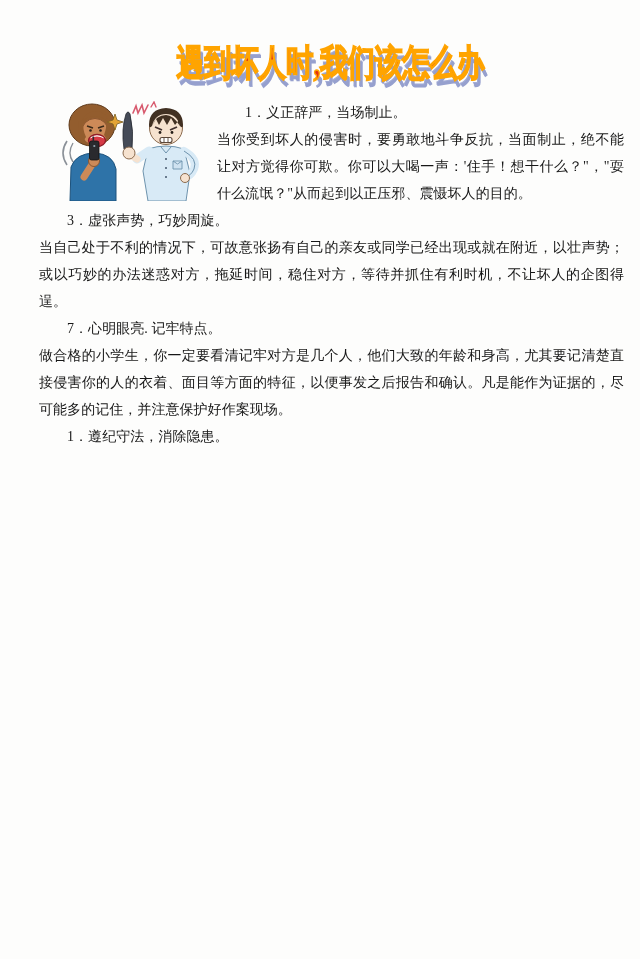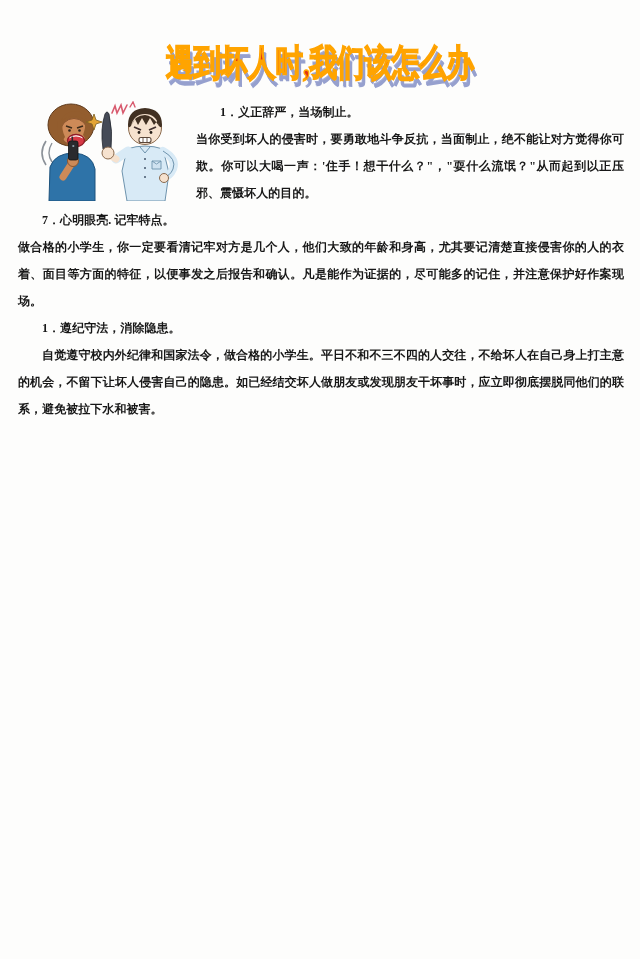--- a/index.html
+++ b/index.html
@@ -4,40 +4,41 @@
 <style>
   html,body{margin:0;padding:0;background:#ffffff;}
   .page{
     position:relative;
     width:640px;height:959px;
     box-sizing:border-box;
     background:#fdfdfc;
     overflow:hidden;
     font-family:"Liberation Serif","DejaVu Serif",serif;
     color:#171717;
+    padding-left:21px;
   }
   .title{
     margin:42px 0 14px 0;
     text-align:center;
     font-size:36px;
     line-height:1.2;
     font-weight:800;
     letter-spacing:0;
     color:#e23410;
     -webkit-text-stroke:1.7px #ffa400;
     text-shadow:4px 7px 0 #96a0ce, 3px 6px 0 #a3acd6;
     transform:scaleX(.76);
     white-space:nowrap;
   }
   .content{
     padding:0 16px 0 18px;
-    font-size:12px;
+    font-size:14px;
     line-height:27px;
     letter-spacing:.05px;
-    font-weight:700;
+    font-weight:400;
     text-align:justify;
   }
   .sec{margin:0;}
   .sec p{margin:0;}
   .h{text-indent:2em;}
   .b.indent{text-indent:2em;}
   .illus{
     float:left;
     width:152px;height:100px;
     margin:2px 12px 2px 14px;
@@ -125,27 +126,30 @@
 
             <path d="M62,13 L64,19 L70,21 L64,23 L62,29 L60,23 L54,21 L60,19 Z" fill="#e3a435" stroke="#7c5f22" stroke-width="0.8"></path>
           </g>
         </svg>
       </span>
       <p class="h">1．义正辞严，当场制止。</p>
       <p class="b">当你受到坏人的侵害时，要勇敢地斗争反抗，当面制止，绝不能让对方觉得你可欺。你可以大喝一声：'住手！想干什么？"，"耍什么流氓？"从而起到以正压邪、震慑坏人的目的。</p>
     </div>
 
 
+    <div class="sec">
+      <p class="h">3．虚张声势，巧妙周旋。</p>
+      <p class="b">当自己处于不利的情况下，可故意张扬有自己的亲友或同学已经出现或就在附近，以壮声势；或以巧妙的办法迷惑对方，拖延时间，稳住对方，等待并抓住有利时机，不让坏人的企图得逞。</p>
+    </div>
 
 
 
     <div class="sec">
       <p class="h">7．心明眼亮. 记牢特点。</p>
       <p class="b">做合格的小学生，你一定要看清记牢对方是几个人，他们大致的年龄和身高，尤其要记清楚直接侵害你的人的衣着、面目等方面的特征，以便事发之后报告和确认。凡是能作为证据的，尽可能多的记住，并注意保护好作案现场。</p>
     </div>
 
     <div class="sec">
       <p class="h">1．遵纪守法，消除隐患。</p>
-      <p class="b indent">自觉遵守校内外纪律和国家法令，做合格的小学生。平日不和不三不四的人交往，不给坏人在自己身上打主意的机会，不留下让坏人侵害自己的隐患。如已经结交坏人做朋友或发现朋友干坏事时，应立即彻底摆脱同他们的联系，避免被拉下水和被害。</p>
     </div>
 
   </div>
 </div>
 
 </body></html>

